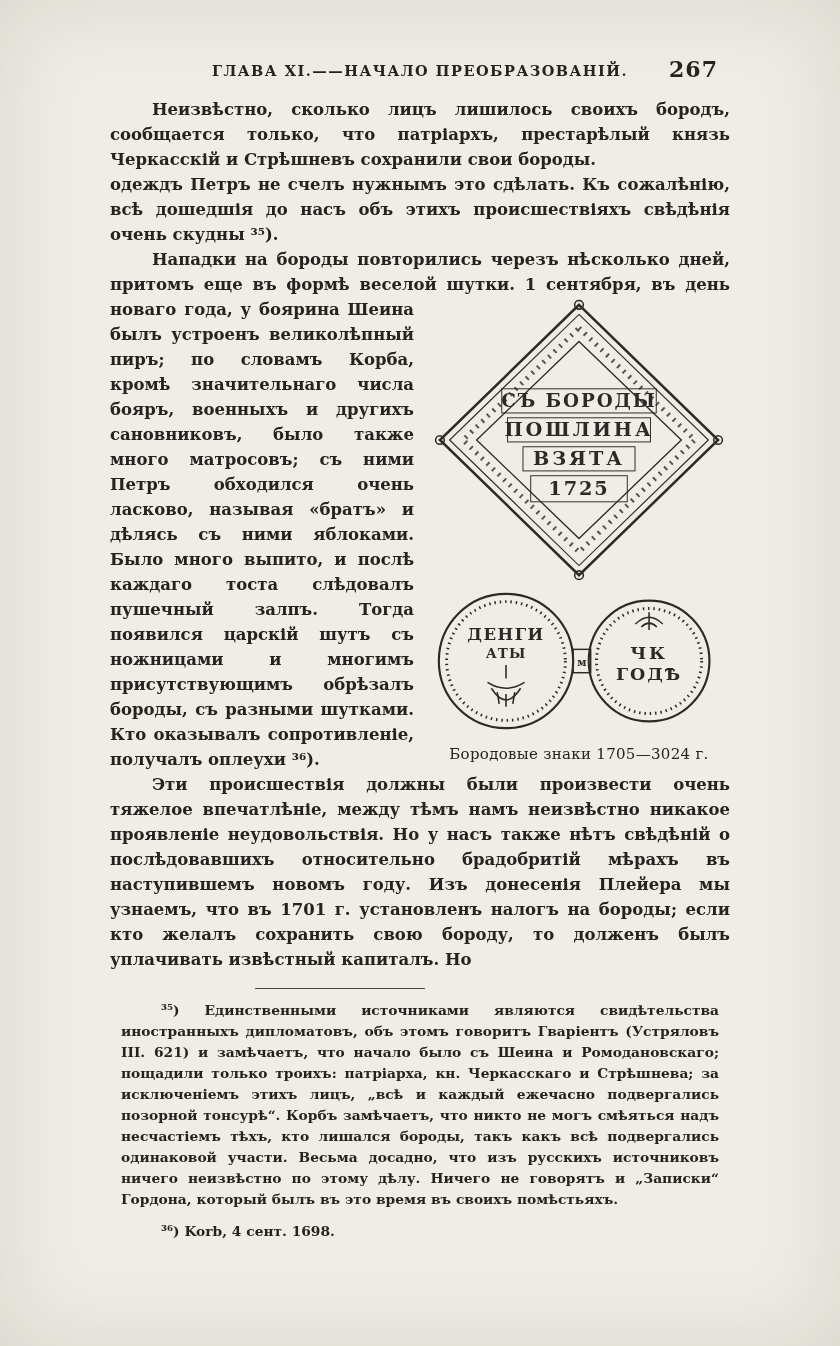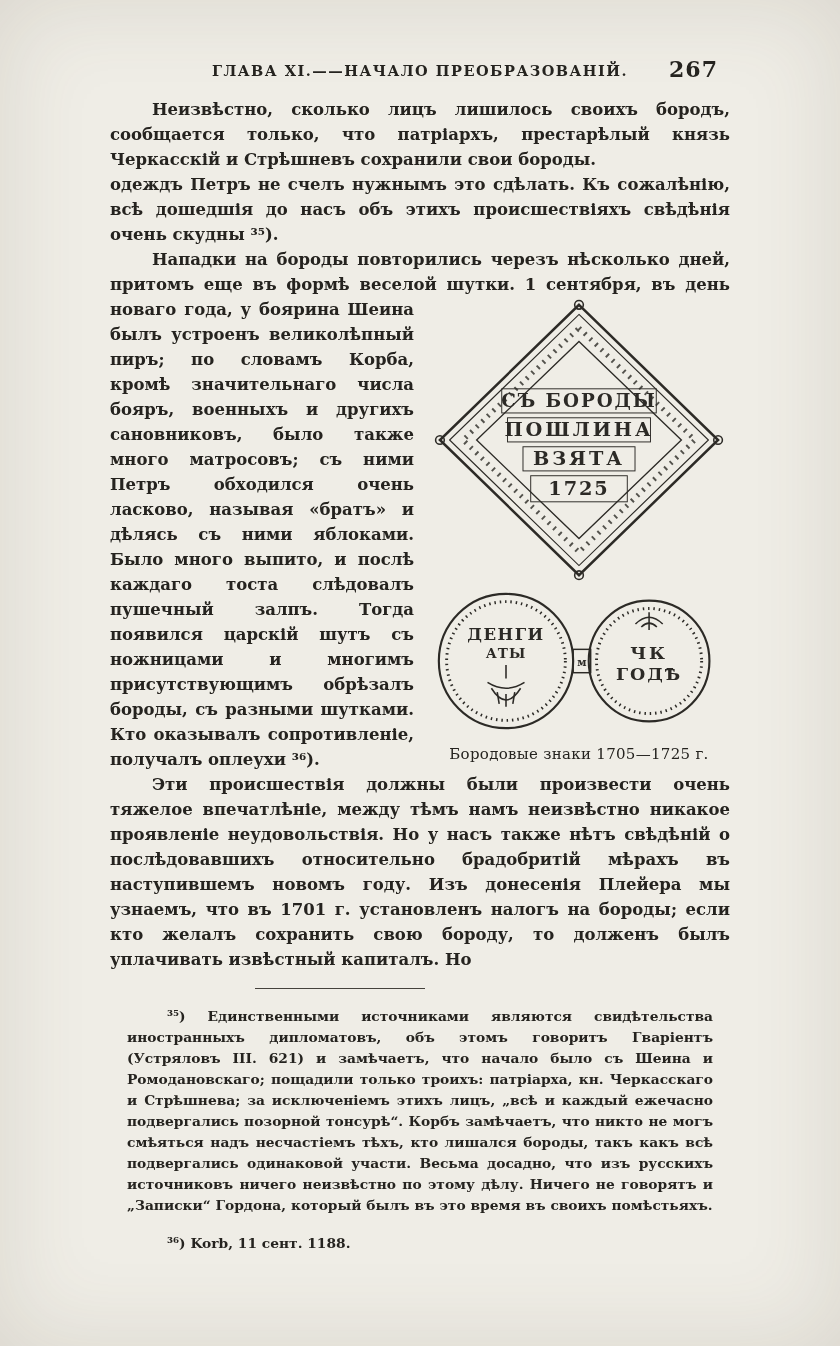--- a/index.html
+++ b/index.html
@@ -39,21 +39,21 @@
     display: block; text-align: center;
     font-size: 15px; font-weight: normal;
     margin-top: 7px; letter-spacing: .3px;
   }
   .footnotes { clear: both; margin-top: 16px; font-size: 13.8px; line-height: 21px; }
   .fn-rule {
     display: block; width: 170px; height: 0;
     border-top: 1.5px solid #45423c;
     margin: 0 0 9px 145px;
   }
-  .footnote { margin: 17px; text-align: justify; text-indent: 40px; font-weight: bold; }
+  .footnote { margin: 11px; text-align: justify; text-indent: 40px; font-weight: bold; }
   .footnote + .footnote { margin-top: 0; }
 </style>
 </head>
 <body>
 
 <div class="page">
 
   <header class="page-header">
     <span>ГЛАВА XI.——НАЧАЛО ПРЕОБРАЗОВАНІЙ.</span>
     <span class="page-number">267</span>
@@ -106,25 +106,25 @@
             <path d="M222,24 L222,42"></path>
           </g>
           <g fill="#2c2a26" text-anchor="middle" font-family="DejaVu Serif, serif" font-weight="bold">
             <text x="75" y="52" font-size="17" letter-spacing="1.5">ДЕНГИ</text>
             <text x="75" y="71" font-size="14" letter-spacing="1">АТЫ</text>
             <text x="153" y="79" font-size="11">м</text>
             <text x="222" y="72" font-size="18" letter-spacing="3">ЧК</text>
             <text x="222" y="94" font-size="18" letter-spacing="2">ГОДѢ</text>
           </g>
         </svg>
-          <span class="caption">Бородовые знаки 1705—1725 г.</span>
+          <span class="caption">Бородовые знаки 1705—3024 г.</span>
         </span><span>Шеина былъ устроенъ великолѣпный пиръ; по словамъ Корба, кромѣ значительнаго числа бояръ, военныхъ и другихъ сановниковъ, было также много матросовъ; съ ними Петръ обходился очень ласково, называя «братъ» и дѣлясь съ ними яблоками. Было много выпито, и послѣ каждаго тоста слѣдовалъ пушечный залпъ. Тогда появился царскій шутъ съ ножницами и многимъ присутствующимъ обрѣзалъ бороды, съ разными шутками. Кто оказывалъ сопротивленіе, получалъ оплеухи ³⁶).</span></p>
 
     <p class="para">Эти происшествія должны были произвести очень тяжелое впечатлѣніе, между тѣмъ намъ неизвѣстно никакое проявленіе неудовольствія. Но у насъ также нѣтъ свѣдѣній о послѣдовавшихъ относительно брадобритій мѣрахъ въ наступившемъ новомъ году. Изъ донесенія Плейера мы узнаемъ, что въ 1701 г. установленъ налогъ на бороды; если кто желалъ сохранить свою бороду, то долженъ былъ уплачивать извѣстный капиталъ. Но</p>
   </main>
 
   <footer class="footnotes">
     <span class="fn-rule"></span>
     <p class="footnote">³⁵) Единственными источниками являются свидѣтельства иностранныхъ дипломатовъ, объ этомъ говоритъ Гваріентъ (Устряловъ III. 621) и замѣчаетъ, что начало было съ Шеина и Ромодановскаго; пощадили только троихъ: патріарха, кн. Черкасскаго и Стрѣшнева; за исключеніемъ этихъ лицъ, „всѣ и каждый ежечасно подвергались позорной тонсурѣ“. Корбъ замѣчаетъ, что никто не могъ смѣяться надъ несчастіемъ тѣхъ, кто лишался бороды, такъ какъ всѣ подвергались одинаковой участи. Весьма досадно, что изъ русскихъ источниковъ ничего неизвѣстно по этому дѣлу. Ничего не говорятъ и „Записки“ Гордона, который былъ въ это время въ своихъ помѣстьяхъ.</p>
-    <p class="footnote">³⁶) Korb, 11 сент. 1188.</p>
+    <p class="footnote">³⁶) Korb, 4 сент. 1698.</p>
   </footer>
 
 </div>
 
 </body></html>

